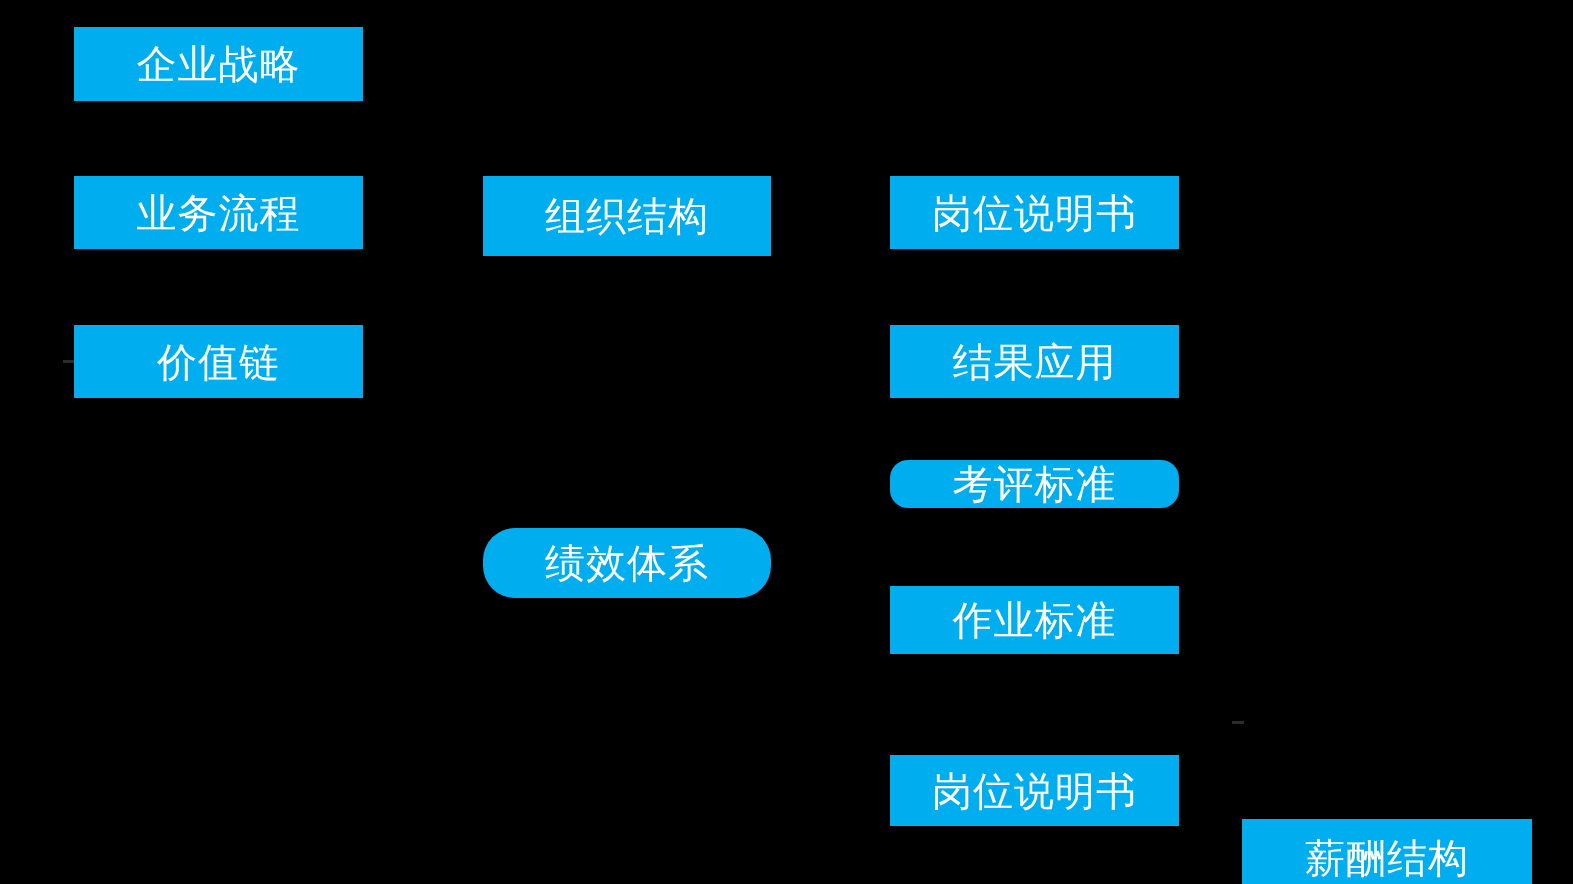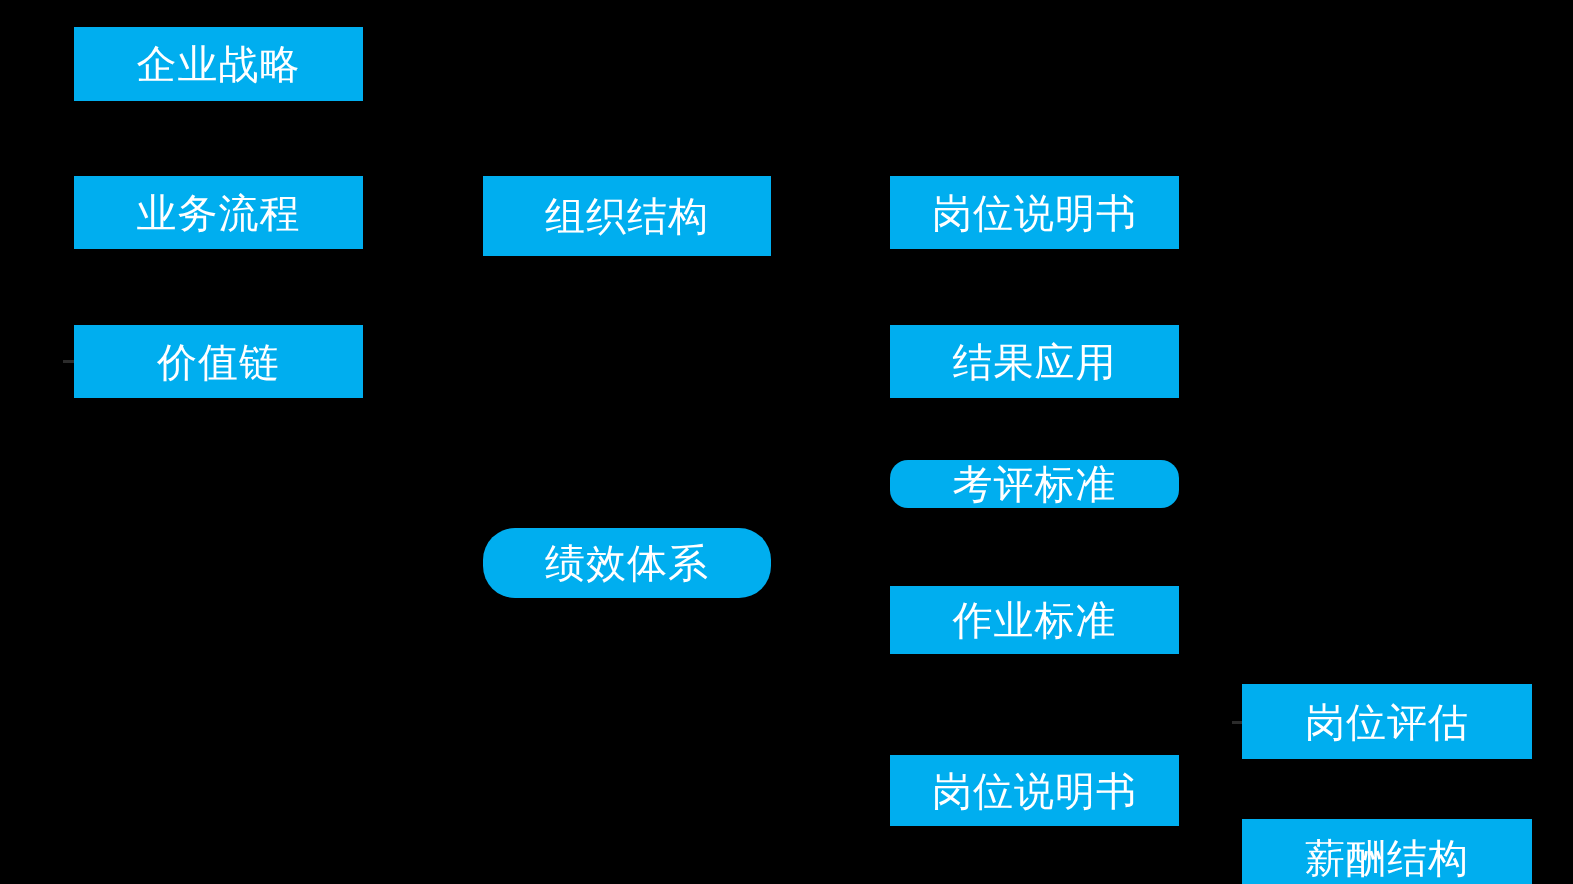--- a/index.html
+++ b/index.html
@@ -75,23 +75,20 @@
   </div>
 
   <div class="node" style="left:483px; top:504px; width:288px; height:70px;border-radius:32px;">
     <span>绩效体系</span>
   </div>
 
   <div class="node" style="left:890px; top:562px; width:289px; height:68px;">
     <span>作业标准</span>
   </div>
 
-  <div class="node" style="left:1242px; top:660px; width:290px; height:75px;">
-    <span>岗位评估</span>
-  </div>
 
   <div class="node" style="left:890px; top:731px; width:289px; height:71px;">
     <span>岗位说明书</span>
   </div>
 
   <div class="node" style="left:1242px; top:795px; width:290px; height:77px;">
     <span>薪酬结构</span>
   </div>
 </div>
 

